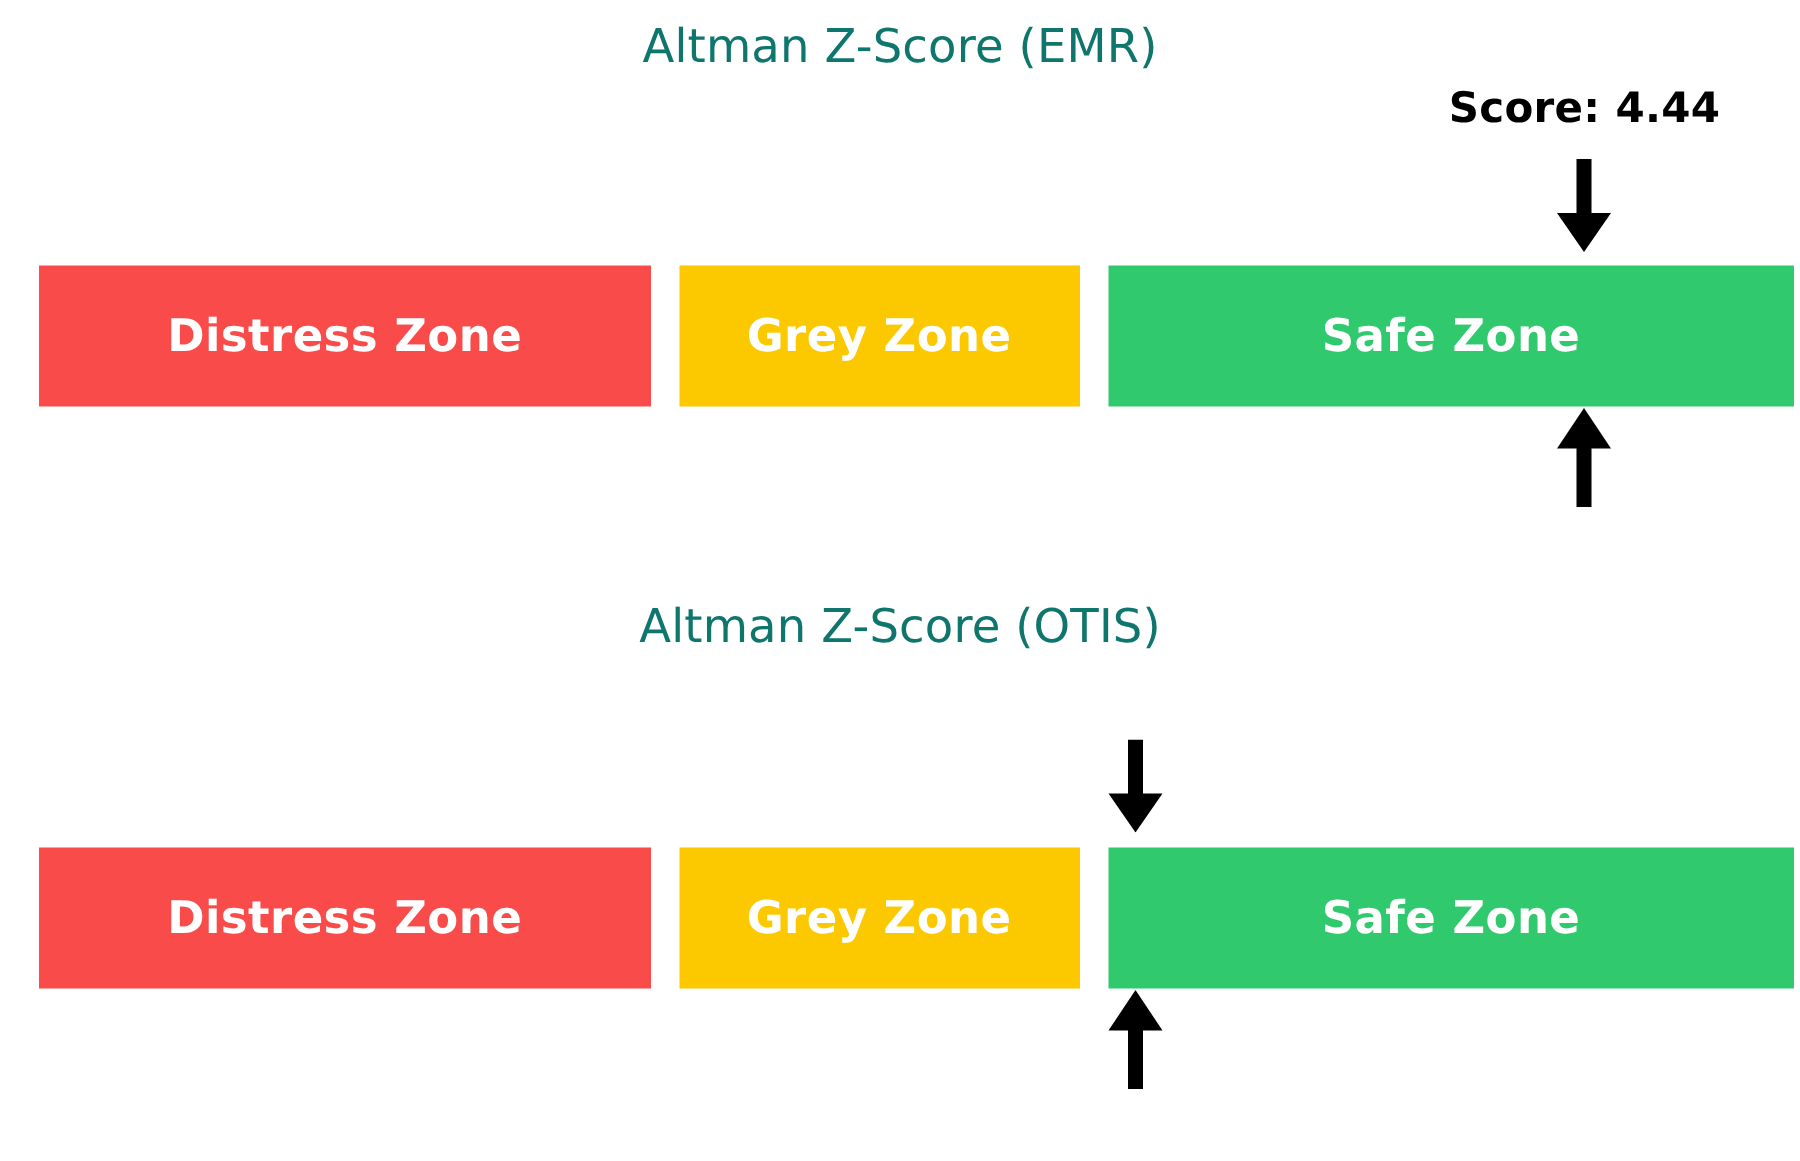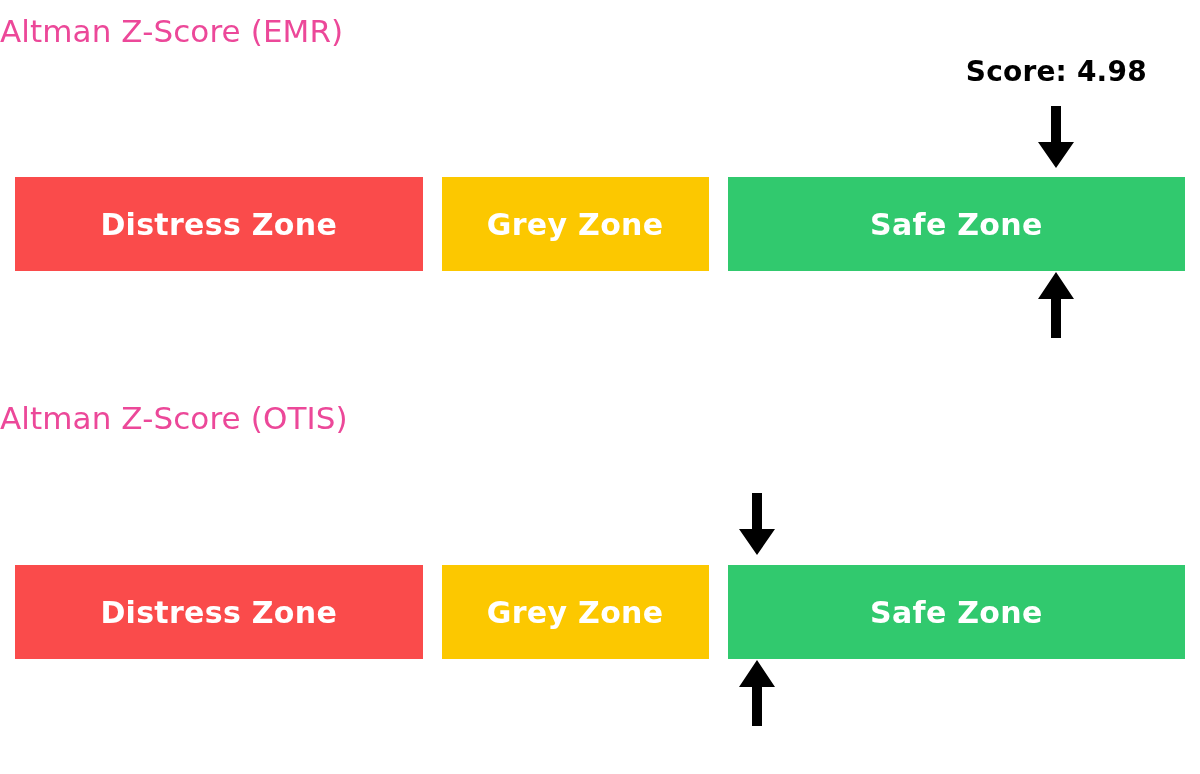--- a/index.html
+++ b/index.html
@@ -26,21 +26,22 @@
     left: 0;
     width: 1200px;
   }
   #panel-emr  { top: 0px;   height: 387px; }
   #panel-otis { top: 387px; height: 387px; }
 
   .chart-title {
     position: absolute;
     left: 0;
     width: 1200px;
-    color: #ec4899;
+    text-align: center;
+    color: #0f766e;
     font-size: 31px;
     font-weight: 400;
     letter-spacing: 0.1px;
     white-space: nowrap;
   }
   #panel-emr  .chart-title { top: 13px; }
   #panel-otis .chart-title { top: 13px; }
 
   
   .score-label {
@@ -49,21 +50,21 @@
     font-size: 28px;
     font-weight: 700;
     letter-spacing: 0.2px;
     white-space: nowrap;
     transform: translateX(-50%);
   }
 
   
   .zone-bar {
     position: absolute;
-    left: 15px;
+    left: 26px;
     width: 1170px;
     height: 94px;
     display: flex;
     gap: 19px;
     justify-content: flex-end;
   }
   #panel-emr  .zone-bar { top: 177px; }
   #panel-otis .zone-bar { top: 178px; }
 
   .zone {
@@ -96,21 +97,21 @@
 </style>
 </head>
 <body>
 
 <div class="page">
 
   <div class="panel" id="panel-emr">
 
     <div class="chart-title">Altman Z-Score (EMR)</div>
 
-    <div class="score-label" id="score-emr" style="left: 1056.3px; top: 55px;">Score: 4.98</div>
+    <div class="score-label" id="score-emr" style="left: 1056.3px; top: 55px;">Score: 4.44</div>
 
     <div class="arrow arrow-down-emr" id="arrow-down-emr" style="left: 1056.3px;">
       <svg viewBox="0 0 40 62" preserveAspectRatio="none" aria-hidden="true">
         <polygon points="15,0 25,0 25,36 38,36 20,62 2,36 15,36" fill="#000000"></polygon>
       </svg>
     </div>
 
     <div class="zone-bar">
       <div class="zone" id="emr-zone-0" style="background: rgb(250, 75, 75); width: 419.76px;">
         <span class="zone-label">Distress Zone</span>

